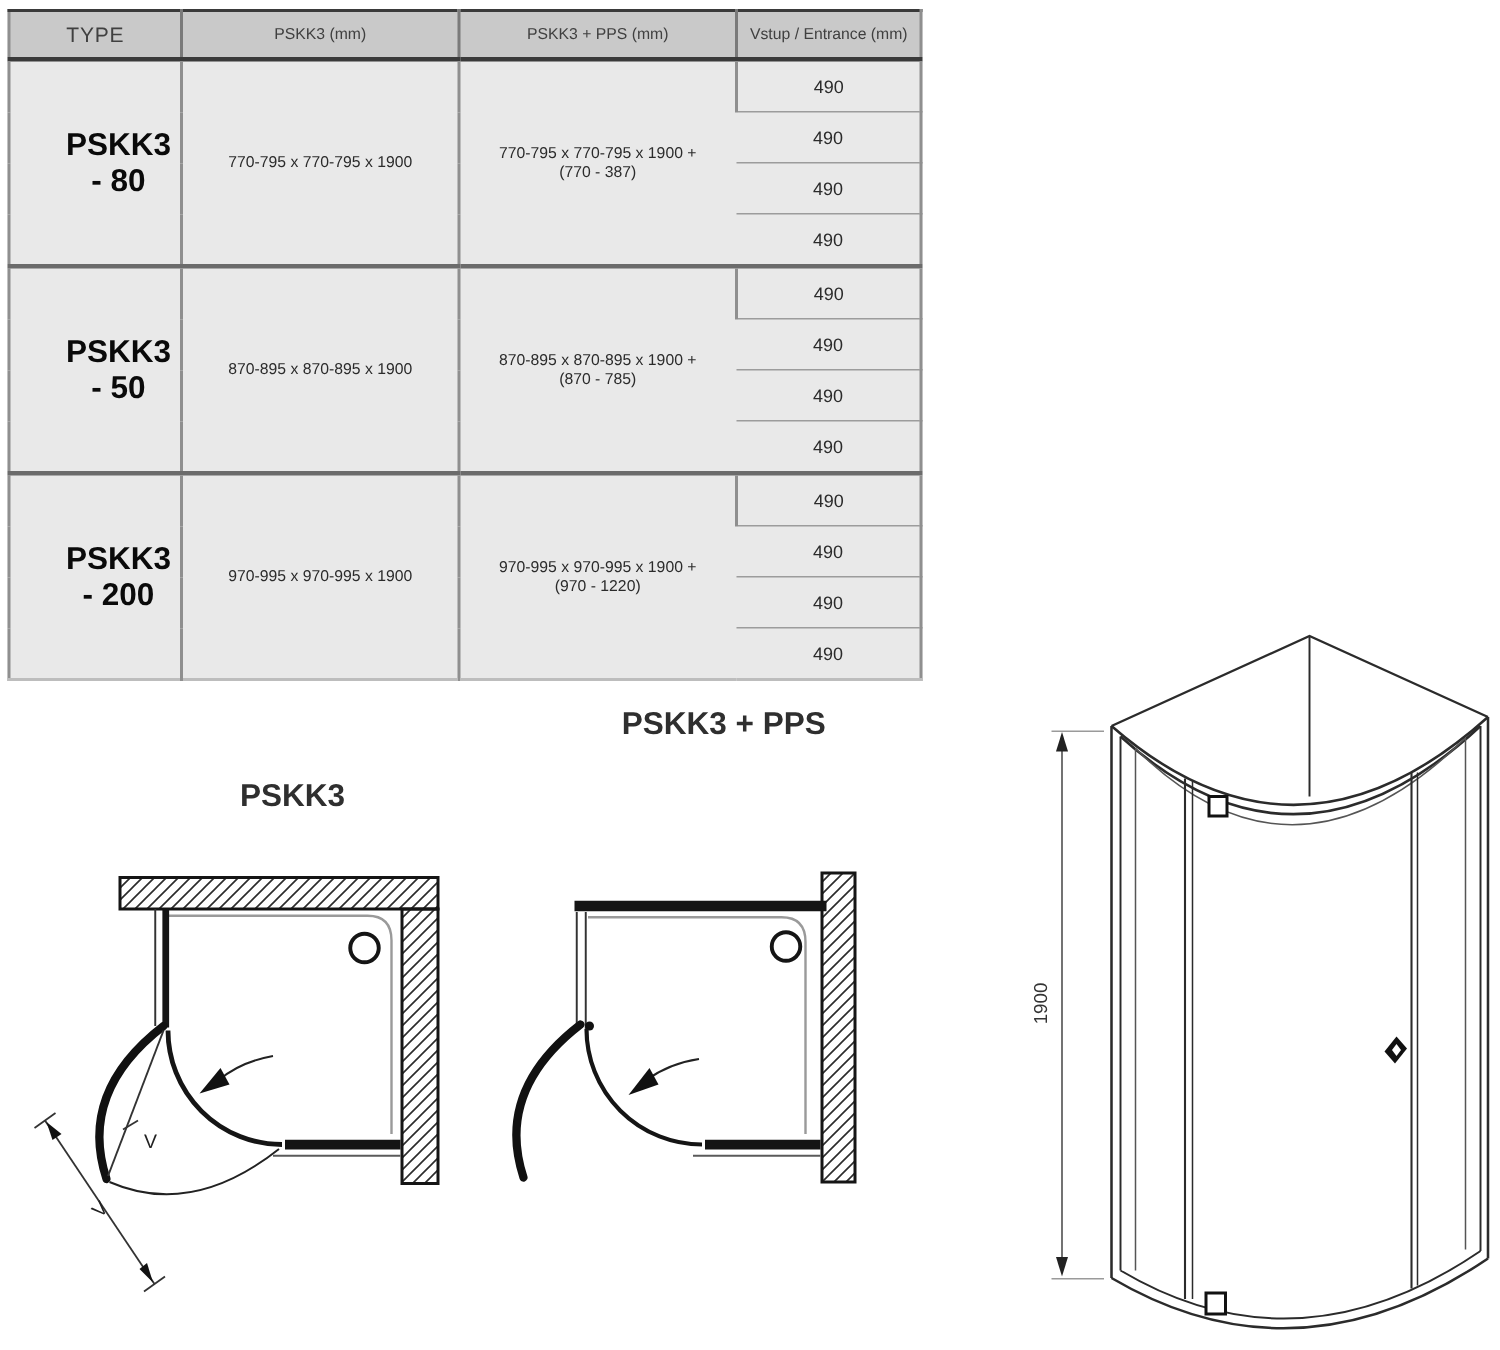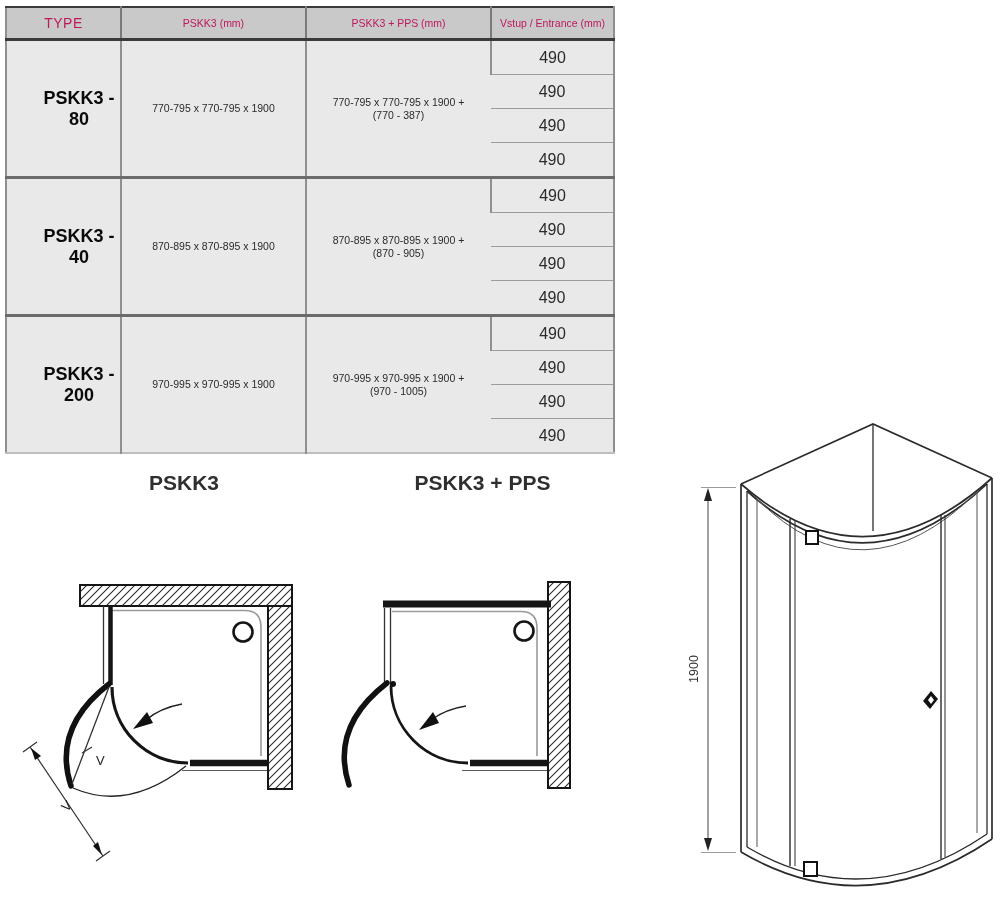--- a/index.html
+++ b/index.html
@@ -10,42 +10,42 @@
   
   .spec-table{
     position:absolute;left:5px;top:6px;width:608px;
     border-collapse:collapse;table-layout:fixed;
     background:#e9e9e9;
     border-left:2px solid #8f8f8f;border-right:2px solid #8f8f8f;
     border-top:2px solid #3a3a3a;border-bottom:2px solid #bdbdbd;
   }
   .spec-table th{
     background:#c9c9c9;height:28px;font-weight:normal;
-    font-size:10.5px;color:#be185d;text-align:center;vertical-align:middle;
+    font-size:10.5px;color:#404040;text-align:center;vertical-align:middle;
     border-bottom:3px solid #3a3a3a;border-left:2px solid #7a7a7a;
   }
   .spec-table th.type-h{font-size:14px;letter-spacing:.5px;}
   .spec-table th:first-child{border-left:none;}
   .spec-table td{
     text-align:center;vertical-align:middle;
     font-size:10.5px;color:#2b2b2b;
     border-left:2px solid #8f8f8f;
   }
   .spec-table td:first-child{border-left:none;}
-  .spec-table td.entrance-cell{height:31px;font-size:16px;border-top:1px solid #9c9c9c;}
+  .spec-table td.entrance-cell{height:31px;font-size:12px;border-top:1px solid #9c9c9c;}
   .spec-table tr.group-start td{border-top:3px solid #6b6b6b;}
   .spec-table tr.first-group td{border-top:none;}
-  .spec-table td.type-cell{font-weight:bold;font-size:18px;color:#0a0a0a;padding-left:32px;}
+  .spec-table td.type-cell{font-weight:bold;font-size:21px;color:#0a0a0a;padding-left:32px;}
   .spec-table td.dim-cell{line-height:13px;}
   
   .diagram-label{
     position:absolute;top:471px;height:26px;
     font-size:21px;font-weight:bold;color:#2f2f2f;text-align:center;
   }
-  #label-pskk3{left:104px;width:160px;}
+  #label-pskk3{left:115px;width:160px;margin-top:48px;}
   #label-pskk3-pps{left:395px;width:175px;}
   
   #drawings{position:absolute;left:0;top:420px;width:1000px;height:480px;}
   svg text{font-family:"Liberation Sans", sans-serif;}
 </style>
 </head>
 <body>
 
 <table class="spec-table">
   <colgroup>
@@ -77,44 +77,44 @@
         <td class="entrance-cell">490</td>
       </tr>
     <tr>
         <td class="entrance-cell">490</td>
       </tr>
     <tr>
         <td class="entrance-cell">490</td>
       </tr>
 
     <tr class="group-start">
-      <td rowspan="4" class="type-cell">PSKK3 - 40</td>
+      <td rowspan="4" class="type-cell">PSKK3 - 50</td>
       <td rowspan="4" class="dim-cell">870-895 x 870-895 x 1900</td>
       <td rowspan="4" class="dim-cell">
         <div>870-895 x 870-895 x 1900 +</div>
-        <div>(870 - 905)</div>
+        <div>(870 - 785)</div>
       </td>
       <td class="entrance-cell">490</td>
     </tr>
     <tr>
         <td class="entrance-cell">490</td>
       </tr>
     <tr>
         <td class="entrance-cell">490</td>
       </tr>
     <tr>
         <td class="entrance-cell">490</td>
       </tr>
 
     <tr class="group-start">
       <td rowspan="4" class="type-cell">PSKK3 - 200</td>
       <td rowspan="4" class="dim-cell">970-995 x 970-995 x 1900</td>
       <td rowspan="4" class="dim-cell">
         <div>970-995 x 970-995 x 1900 +</div>
-        <div>(970 - 1005)</div>
+        <div>(970 - 1220)</div>
       </td>
       <td class="entrance-cell">490</td>
     </tr>
     <tr>
         <td class="entrance-cell">490</td>
       </tr>
     <tr>
         <td class="entrance-cell">490</td>
       </tr>
     <tr>

